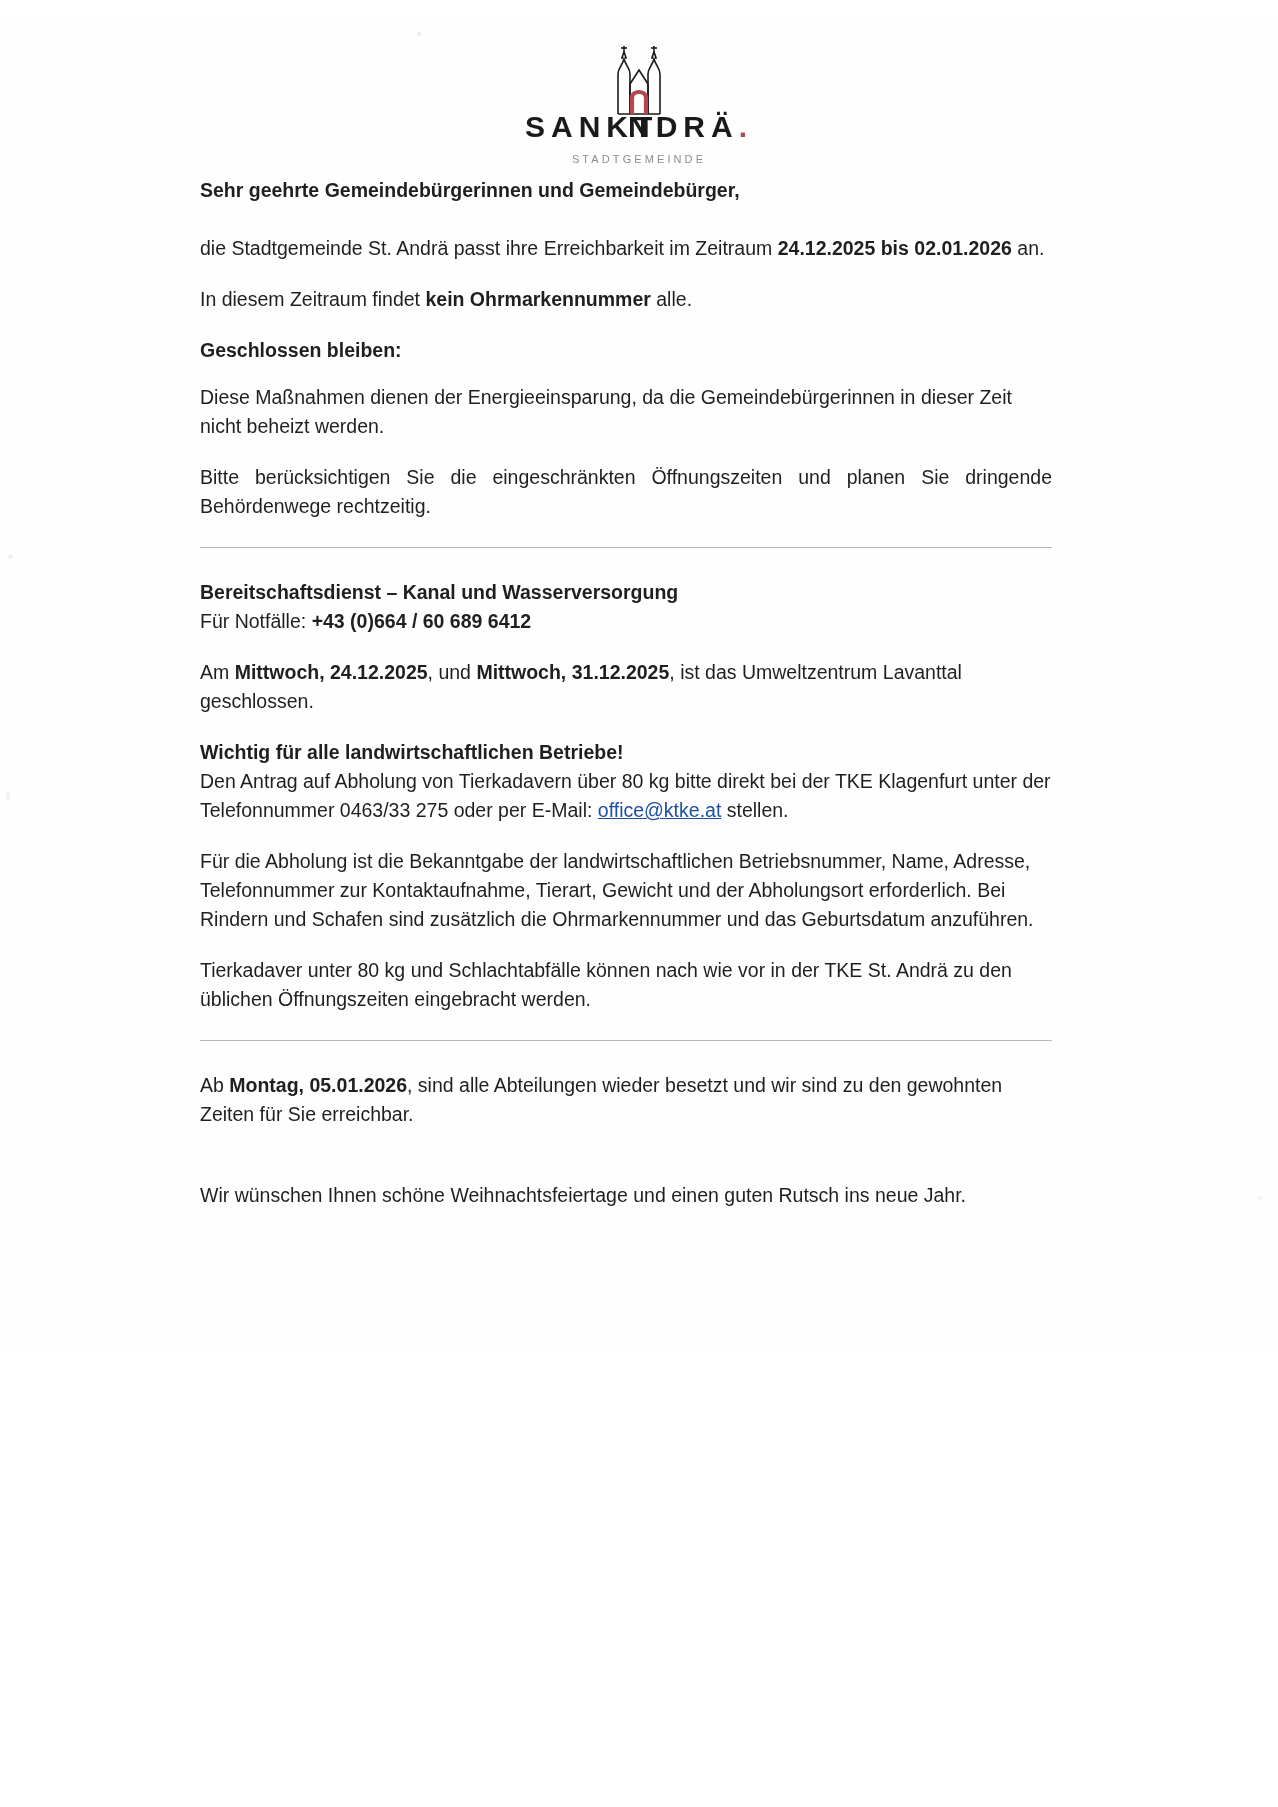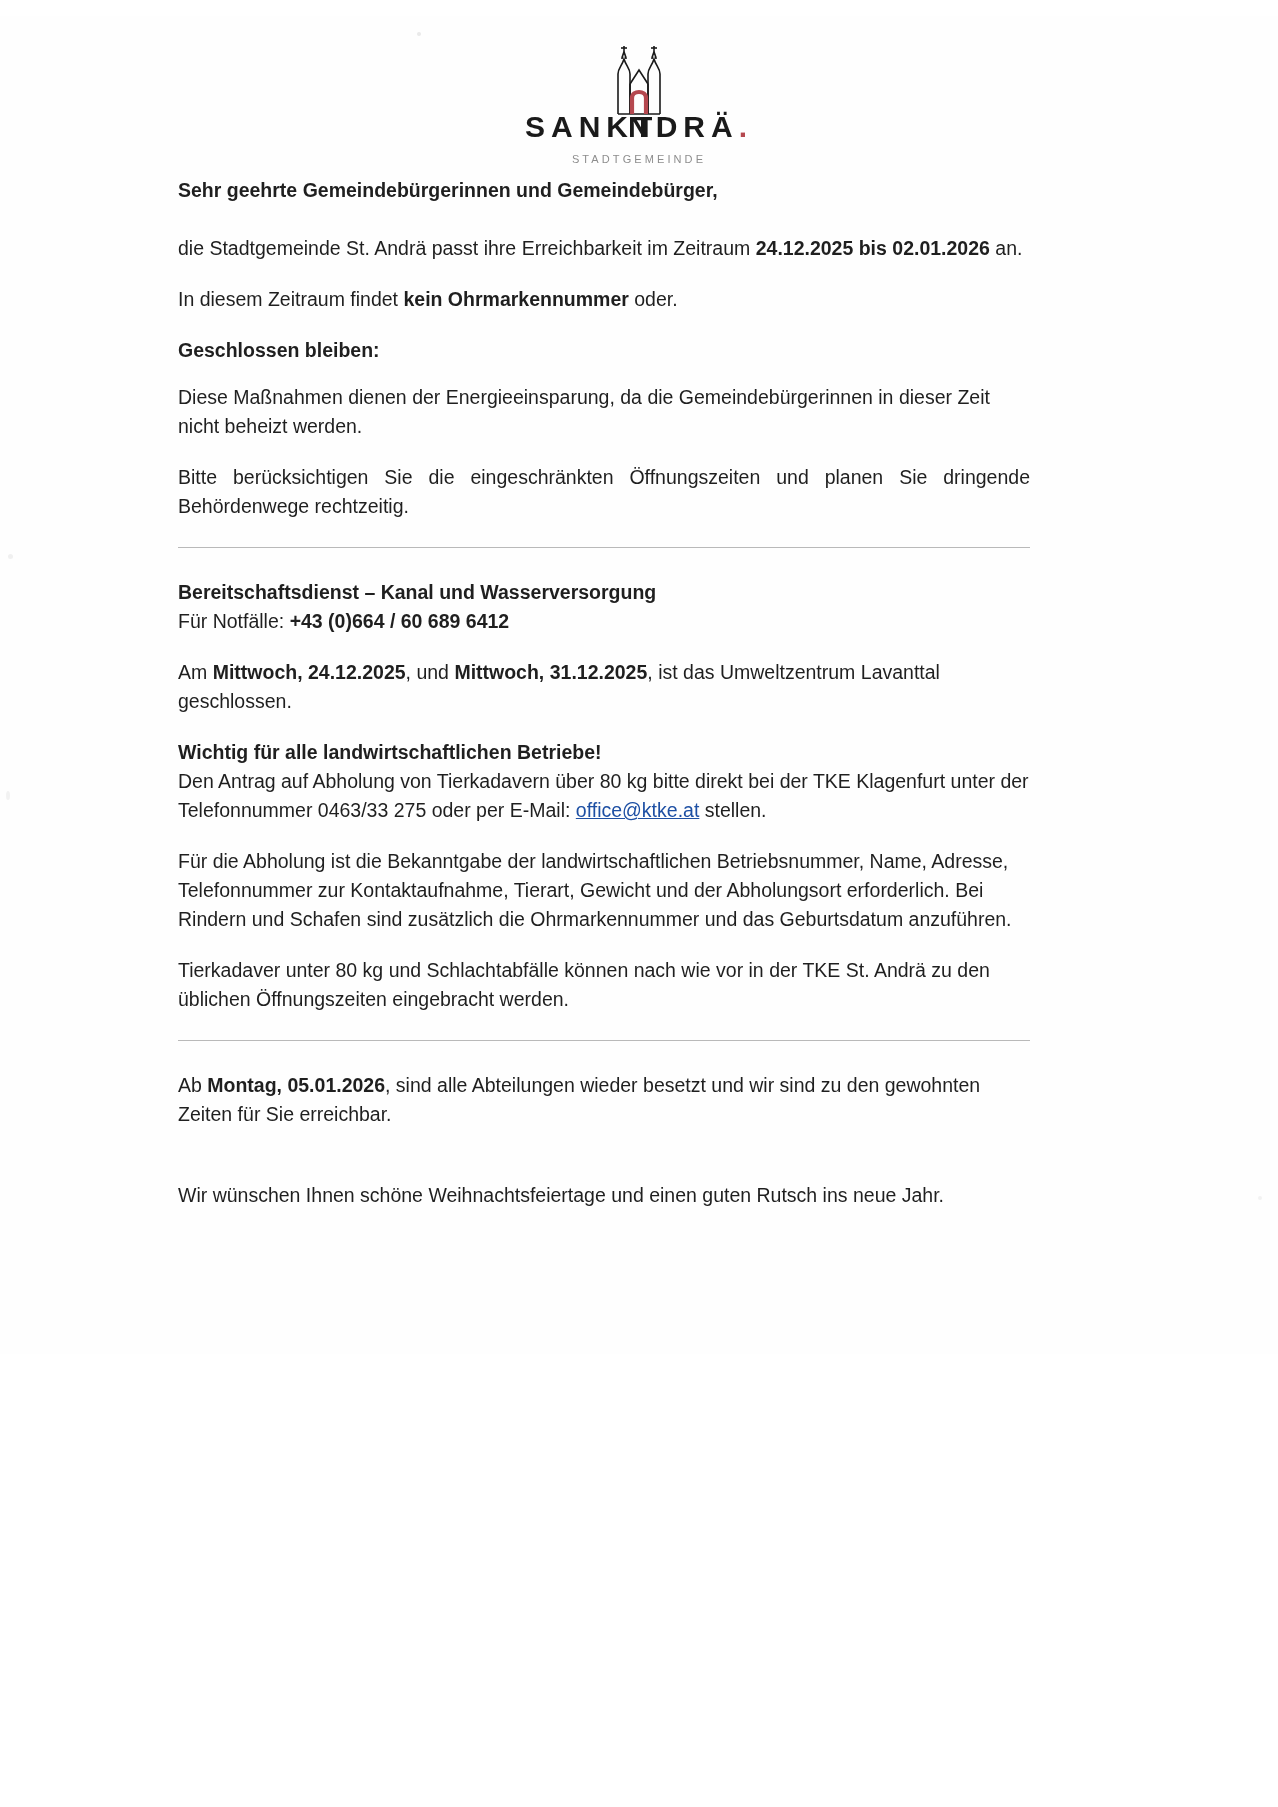--- a/index.html
+++ b/index.html
@@ -63,21 +63,21 @@
     margin-top: 9px;
     font-size: 11px;
     letter-spacing: 3.1px;
     color: #8d8d8d;
     font-weight: 400;
   }
 
   
   .body {
     position: absolute;
-    left: 178px;
+    left: 200px;
     top: 160px;
     width: 852px;
     font-size: 19.5px;
     line-height: 29px;
     color: #1f1f1f;
   }
   .body p {
     margin: 0 0 22px 0;
   }
   .lead {
@@ -202,21 +202,21 @@
       <div class="subtitle">STADTGEMEINDE</div>
     </div>
   </div>
 
   <div class="body">
 
     <p class="lead">Sehr geehrte Gemeindebürgerinnen und Gemeindebürger,</p>
 
     <p><span>die Stadtgemeinde St. Andrä passt ihre Erreichbarkeit im Zeitraum </span><b>24.12.2025 bis 02.01.2026</b><span> an.</span></p>
 
-    <p><span>In diesem Zeitraum findet </span><b>kein Ohrmarkennummer</b><span> oder.</span></p>
+    <p><span>In diesem Zeitraum findet </span><b>kein Ohrmarkennummer</b><span> alle.</span></p>
 
     <p style="font-weight:700;margin-bottom:18px;">Geschlossen bleiben:</p>
 
 
     <p>Diese Maßnahmen dienen der Energieeinsparung, da die Gemeindebürgerinnen in dieser Zeit nicht beheizt werden.</p>
 
     <p class="just">Bitte berücksichtigen Sie die eingeschränkten Öffnungszeiten und planen Sie dringende Behördenwege rechtzeitig.</p>
 
     <hr class="rule">
 

